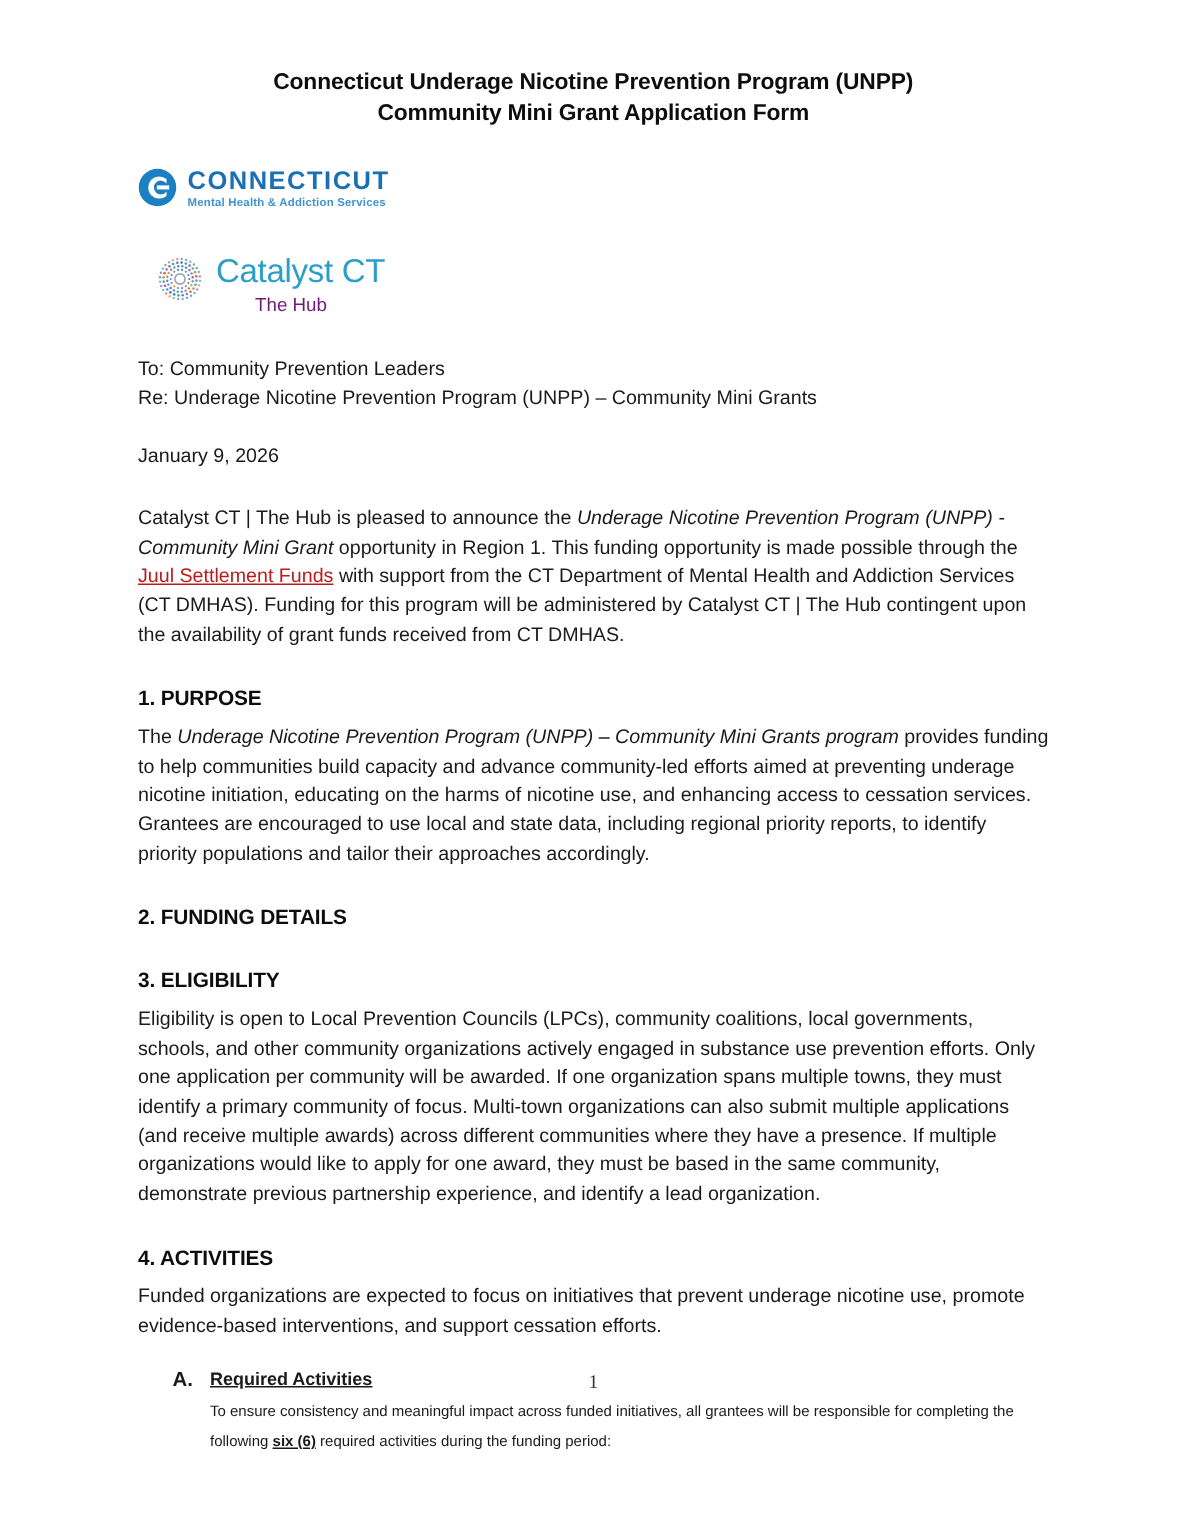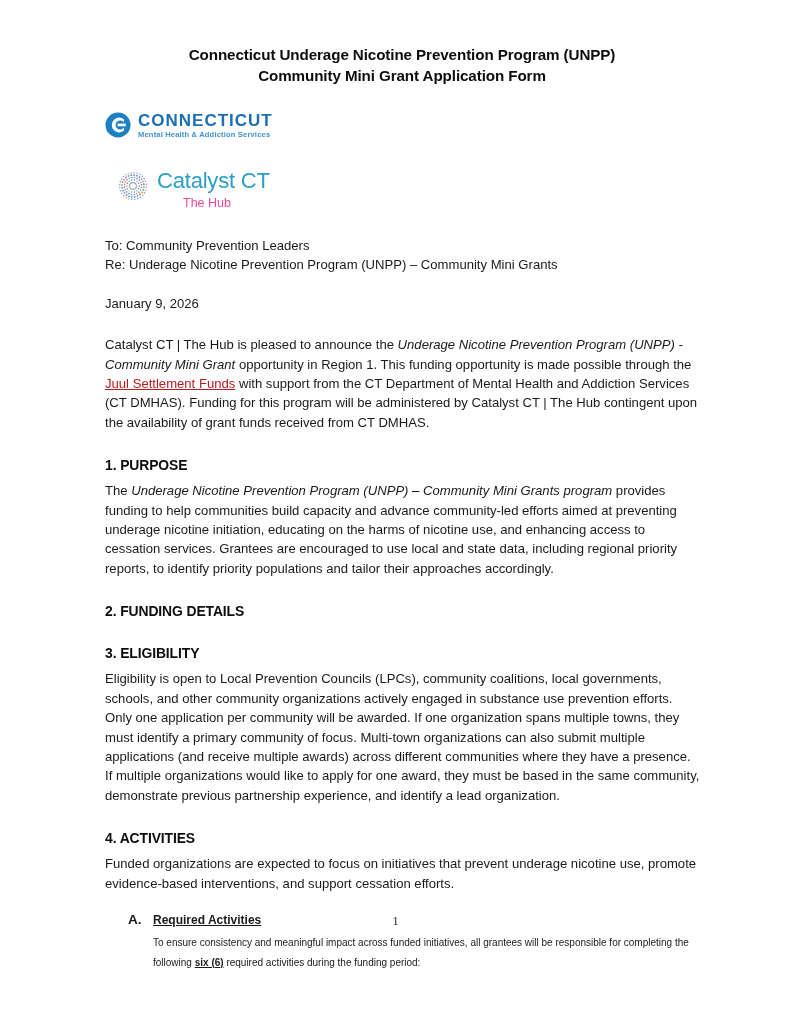--- a/index.html
+++ b/index.html
@@ -15,21 +15,20 @@
     -webkit-font-smoothing: antialiased;
   }
 
   .page {
     position: relative;
     width: 791px;
     height: 1024px;
     box-sizing: border-box;
     background: #ffffff;
     overflow: hidden;
-    padding-left: 13px;
   }
 
   
   .doc-title {
     text-align: center;
     font-weight: bold;
     font-size: 15.2px;
     line-height: 21px;
     letter-spacing: -0.1px;
     padding-top: 44px;
@@ -93,21 +92,21 @@
     flex-direction: column;
   }
   .catalyst-name {
     font-size: 22px;
     color: #2c9fc9;
     letter-spacing: -0.2px;
     line-height: 26px;
   }
   .catalyst-sub {
     font-size: 12.5px;
-    color: #ec4899;
+    color: #701a75;
     margin-top: 2px;
     margin-left: 26px;
     line-height: 15px;
   }
 
   
   .content {
     padding-left: 92px;
     padding-right: 91px;
     margin-top: 16px;

